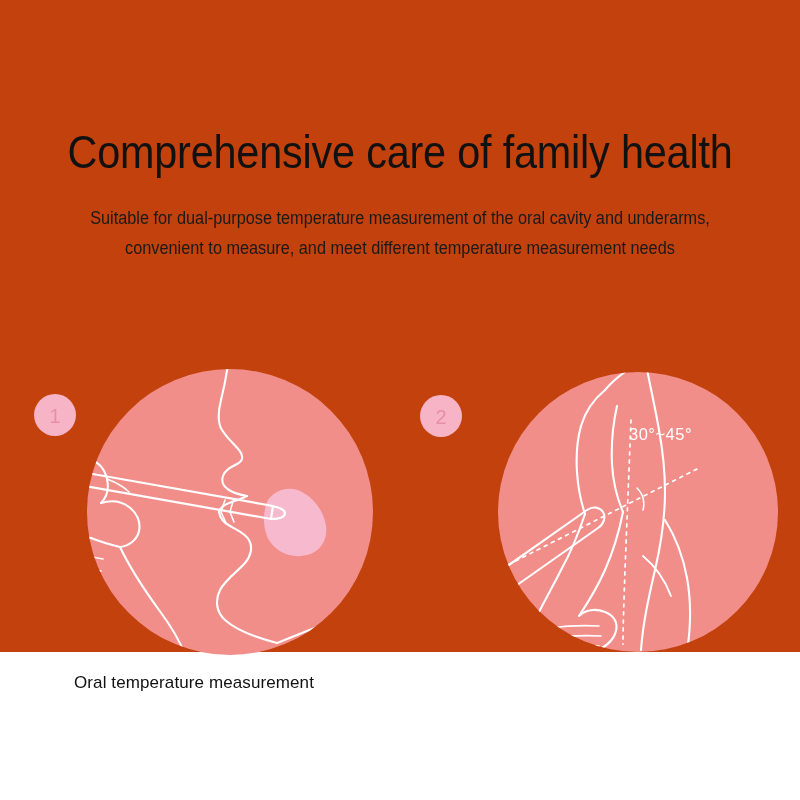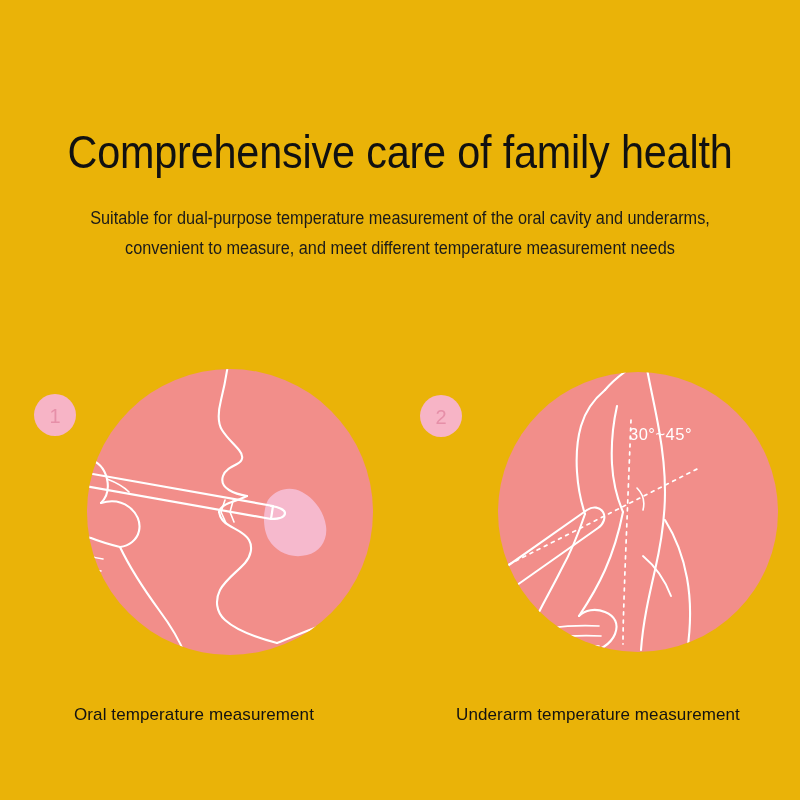--- a/index.html
+++ b/index.html
@@ -12,22 +12,22 @@
 
   body {
     font-family: "Liberation Sans", sans-serif;
     position: relative;
     overflow: hidden;
   }
 
   .page {
     position: relative;
     width: 800px;
-    height: 800px;
-    background: #eab308;
+    height: 652px;
+    background: #c2410c;
   }
 
   
   .header {
     position: absolute;
     top: 0;
     left: 0;
     width: 800px;
     text-align: center;
   }
@@ -105,21 +105,20 @@
     top: 312px;
     left: 0;
     width: 370px;
     text-align: center;
     font-family: "Liberation Sans", sans-serif;
     font-size: 17px;
     line-height: 22px;
     font-weight: 400;
     color: #121212;
     letter-spacing: 0.1px;
-    margin-top: 32px;
   }
   .caption-left  { transform: translateX(-6px); }
   .caption-right { transform: translateX(10px); }
 </style>
 </head>
 <body>
 
 <div class="page">
 
   <div class="header">
@@ -249,17 +248,16 @@
             <path d="M234 128 C240 134 242 142 240 150" fill="none" stroke="#FFFFFF" stroke-width="1.6" stroke-linecap="round"></path>
           </g>
 
           <text x="226" y="80" font-family="Liberation Sans, sans-serif" font-size="16.5" fill="#FFFFFF" letter-spacing="0.5">30°~45°</text>
 
           <circle cx="38" cy="56" r="21" fill="#F7B4C6"></circle>
           <text x="38" y="64" text-anchor="middle" font-family="Liberation Sans, sans-serif" font-size="20" fill="#E68FA8">2</text>
         </svg>
       </div>
 
-      <div class="caption caption-right">Underarm temperature measurement</div>
     </div>
 
   </div>
 </div>
 
 </body></html>

